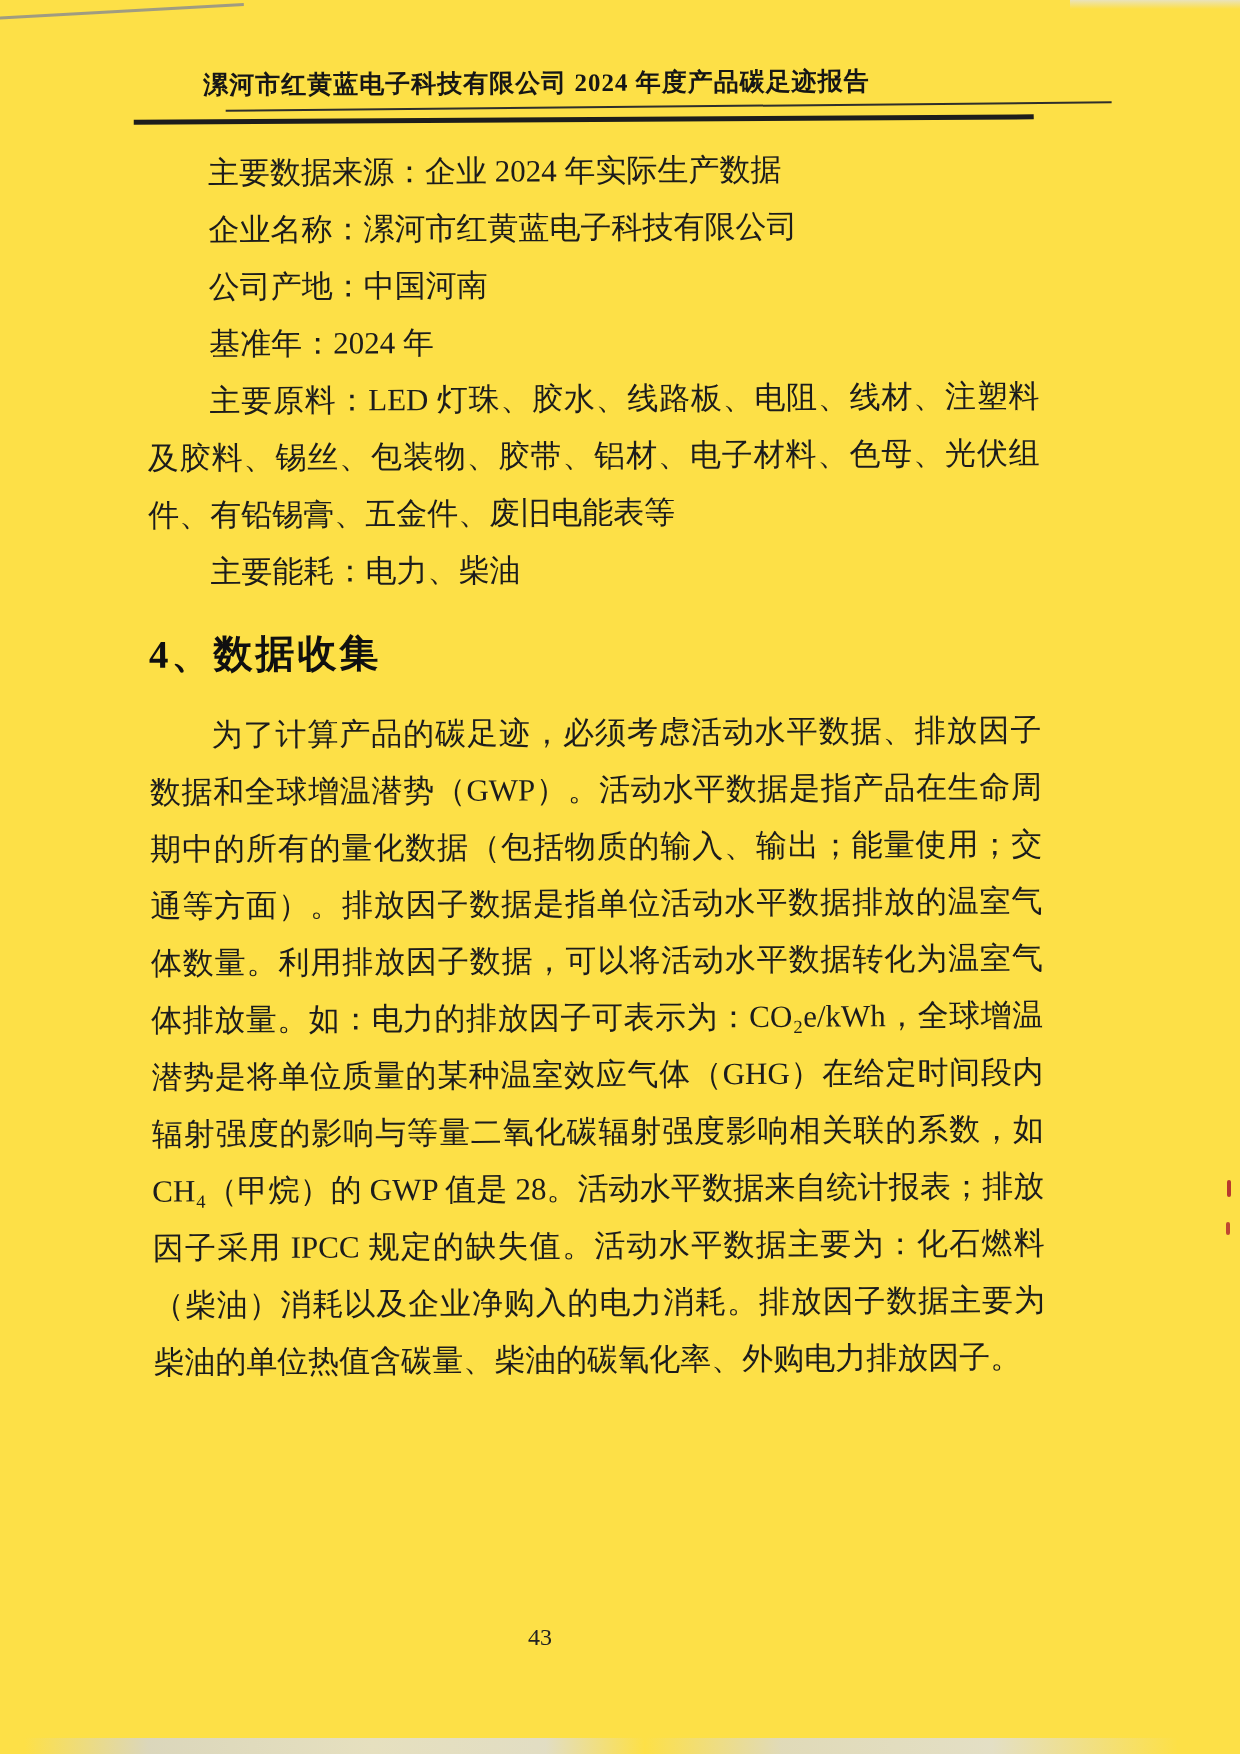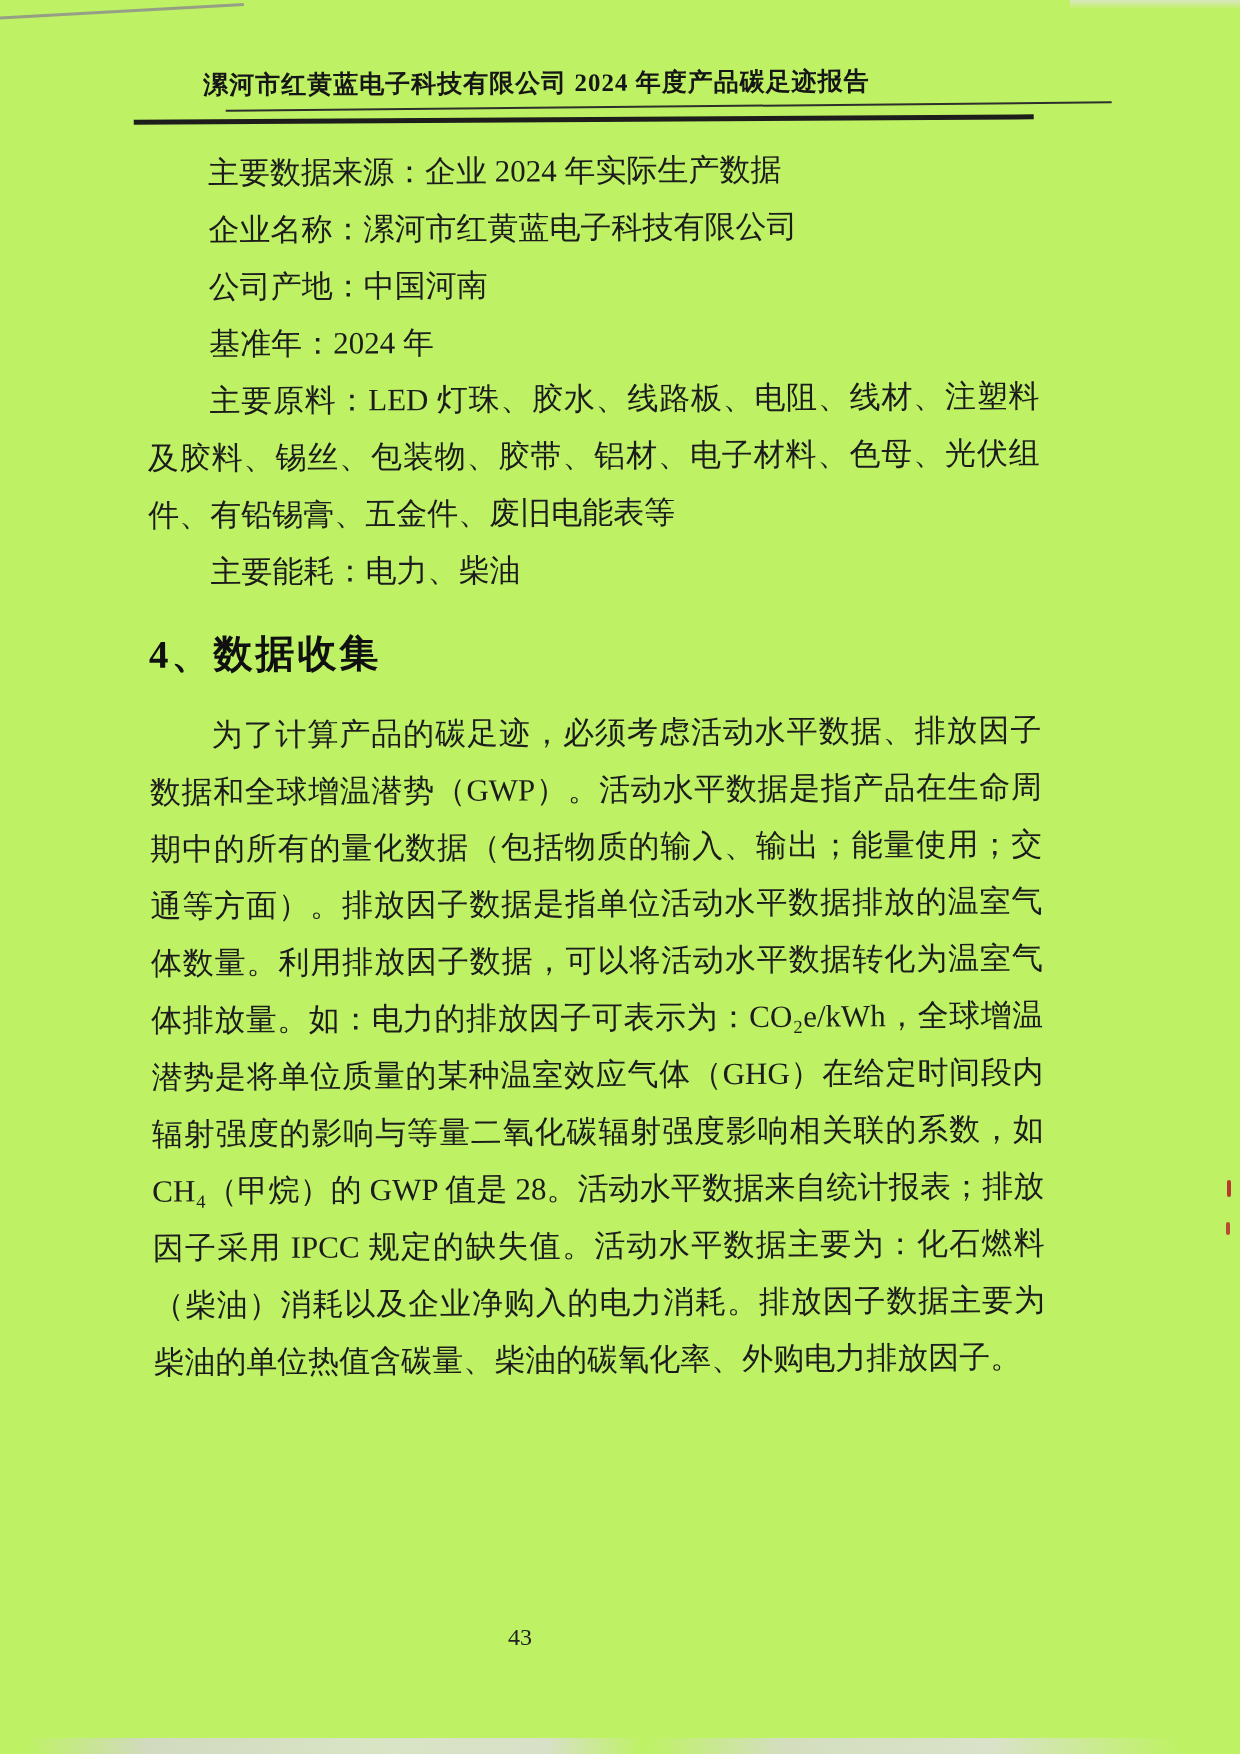--- a/index.html
+++ b/index.html
@@ -1,19 +1,19 @@
 <!DOCTYPE html>
 <html><head>
 <meta charset="utf-8">
 <style>
   html,body { margin:0; padding:0; background:#ffffff; }
   .page {
     position:relative;
     width:1240px; height:1754px;
-    background:#bef264;
+    background:#fde047;
     overflow:hidden;
     font-family:"Liberation Serif","DejaVu Serif",serif;
     color:#1b1b1b;
   }
 
   
   .content {
     position:absolute; left:145px; top:0; width:892px;
     transform:rotate(-0.35deg);
     transform-origin:50% 0;
@@ -43,22 +43,22 @@
   h2.section-heading {
     margin:27px 0 25px 0;
     font-size:39px; font-weight:700; letter-spacing:3px; color:#101010;
   }
   p.body-para {
     margin:0; font-size:31px; line-height:57px;
     text-indent:62px; text-align:justify; color:#1c1c1c;
   }
 
   .page-number {
-    position:absolute; top:1624px; left:508px; width:160px;
-    font-size:24px; color:#222;
+    position:absolute; top:1624px; left:460px; width:160px;
+    text-align:center; font-size:24px; color:#222;
   }
 
   
   .artifact-corner-line {
     position:absolute; top:10px; left:-8px; width:252px; height:2.5px;
     background:#8f8f8c; transform:rotate(-3.2deg); opacity:.85;
   }
   .artifact-top-right {
     position:absolute; top:0; right:0; width:170px; height:9px;
     background:linear-gradient(180deg,#e4e4e1,rgba(240,240,238,0)); opacity:.75;

